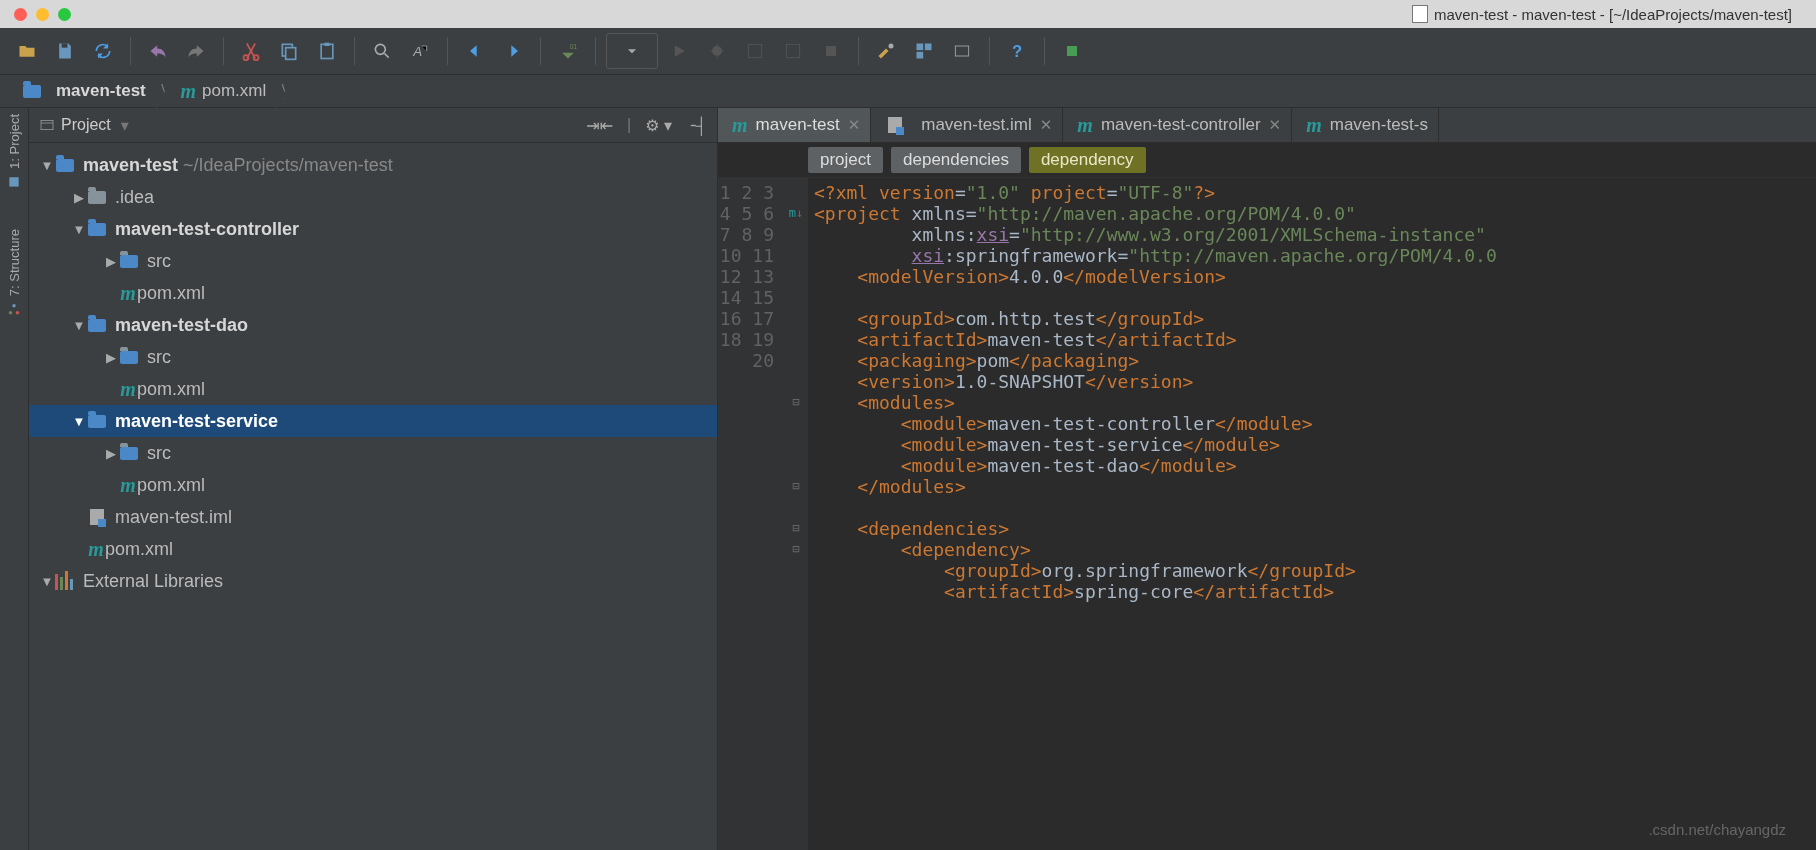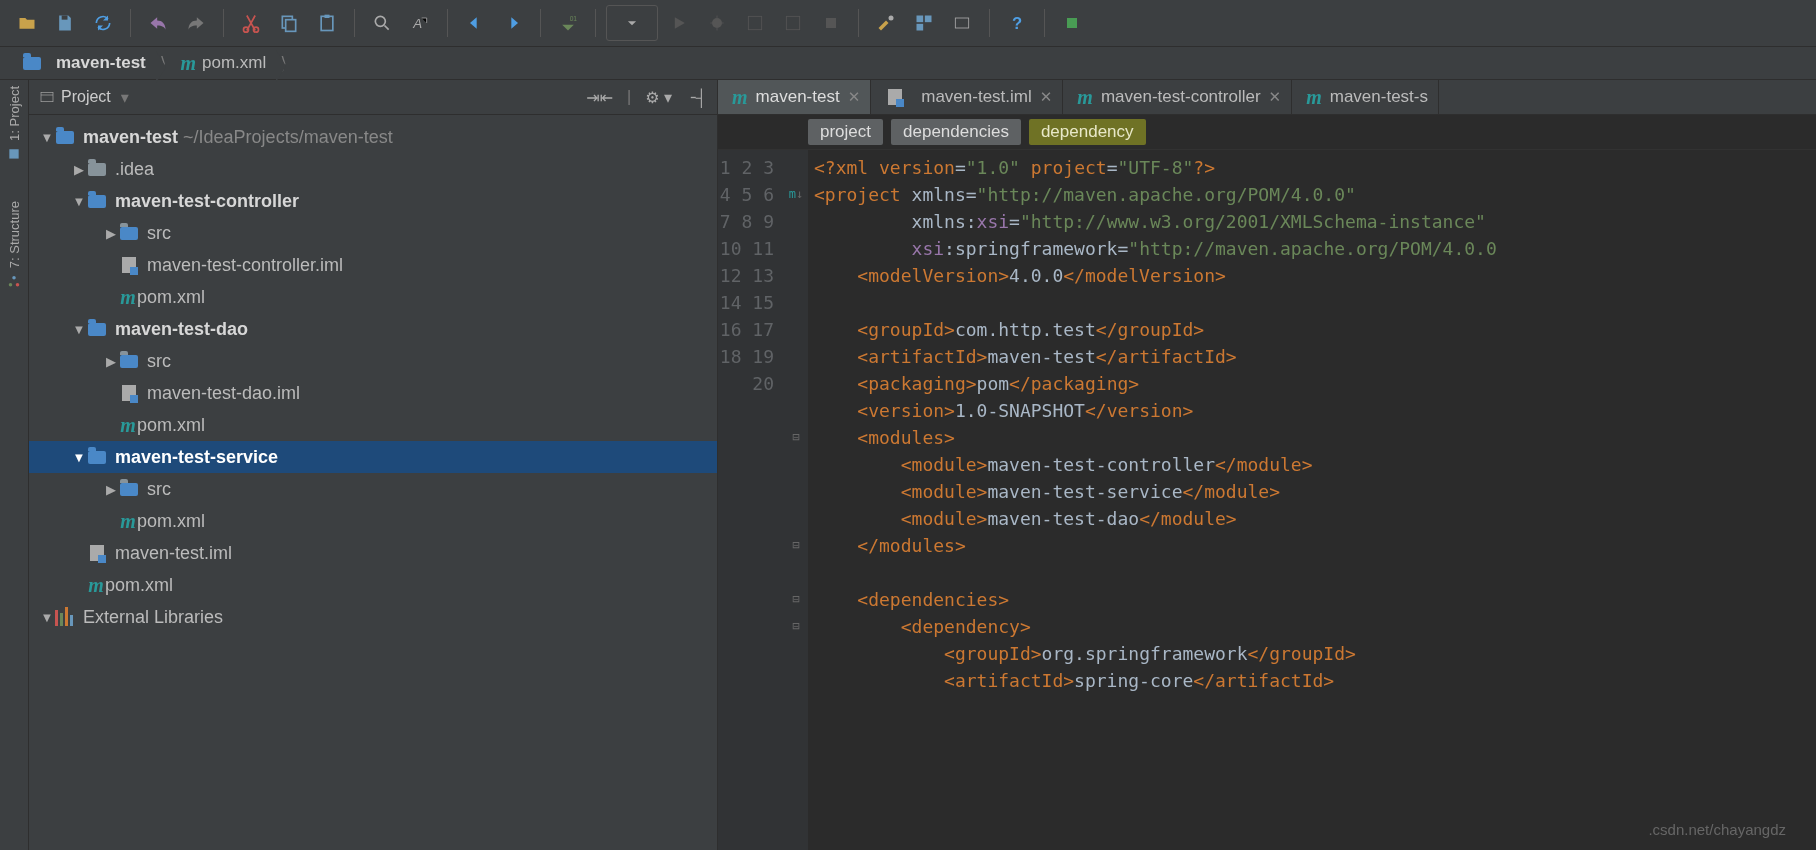--- a/index.html
+++ b/index.html
@@ -78,37 +78,48 @@
   .dim{color:#888;}
   
   .editor{flex:1;display:flex;flex-direction:column;background:var(--panel-dark);overflow:hidden;}
   .tabs{height:34px;background:var(--bg);display:flex;align-items:flex-end;border-bottom:1px solid #2e2e2e;overflow:hidden;}
   .tab{height:34px;display:flex;align-items:center;gap:8px;padding:0 10px 0 14px;border-right:1px solid #2e2e2e;color:#bbb;font-size:17px;}
   .tab.active{background:#515658;color:#ddd;}
   .tab .close{color:#888;font-size:15px;}
   .crumb-editor{height:34px;display:flex;align-items:center;padding-left:90px;gap:8px;background:var(--panel-dark);border-bottom:1px solid #323232;}
   .ecrumb{background:#5e6163;color:#ddd;padding:3px 12px;border-radius:2px;font-size:17px;}
   .ecrumb.active{background:var(--crumb-active);color:#e8e8c8;}
-  .code-area{flex:1;display:flex;overflow:hidden;font-family:Menlo,Consolas,monospace;font-size:18px;line-height:27px;}
+  .code-area{flex:1;display:flex;overflow:hidden;font-family:Menlo,Consolas,monospace;font-size:18px;line-height:21px;}
   .gutter{width:56px;text-align:right;color:var(--gutter);padding:4px 10px 0 0;background:#313335;user-select:none;}
   .fold-gutter{width:24px;background:#313335;padding-top:4px;color:#666;text-align:center;font-size:12px;}
   .code{flex:1;padding:4px 0 0 6px;white-space:pre;overflow:hidden;}
   .t{color:var(--tag);}
-  .an{color:#9876aa;}
+  .an{color:#9876aa;text-decoration:underline;}
   .av{color:var(--attr-val);}
   .tx{color:#a9b7c6;}
   .pi{color:#cc7832;}
   .watermark{position:absolute;right:30px;bottom:12px;color:#666;font-size:15px;font-family:sans-serif;}
   .ml-icon{width:18px;text-align:center;}
 </style>
 </head>
 <body>
 
 <div class="window">
 
+  <div class="title-bar">
+    <div class="traffic">
+      <div class="dot red"></div>
+      <div class="dot yellow"></div>
+      <div class="dot green"></div>
+    </div>
+    <div class="title-text">
+      <span class="doc-icon"></span>
+      <span>maven-test - maven-test - [~/IdeaProjects/maven-test]</span>
+    </div>
+  </div>
 
   <div class="toolbar">
     <div class="tbtn">
         <svg viewBox="0 0 24 24">
           <path fill="#c9a24b" d="M3 6h7l2 2h9v11H3z"></path>
         </svg>
       </div>
     <div class="tbtn">
         <svg viewBox="0 0 24 24">
           <path fill="#6897bb" d="M5 3h11l3 3v15H5z"></path>
@@ -327,50 +338,36 @@
         </div>
         <div class="row" style="padding-left:74px">
           <span class="arrow">▶</span>
           <span class="icon">
               <span class="folder-icon src"></span>
             </span>
           <span>src</span>
         </div>
         <div class="row" style="padding-left:74px">
           <span class="arrow empty">▶</span>
-          <span class="icon">
-              <span class="iml-icon"></span>
-            </span>
-          <span>maven-test-controller.iml</span>
-        </div>
-        <div class="row" style="padding-left:74px">
-          <span class="arrow empty">▶</span>
           <span class="m-icon ml-icon">m</span>
           <span>pom.xml</span>
         </div>
         <div class="row" style="padding-left:42px">
           <span class="arrow">▼</span>
           <span class="icon">
               <span class="folder-icon blue"></span>
             </span>
           <span class="bold">maven-test-dao</span>
         </div>
         <div class="row" style="padding-left:74px">
           <span class="arrow">▶</span>
           <span class="icon">
               <span class="folder-icon src"></span>
             </span>
           <span>src</span>
-        </div>
-        <div class="row" style="padding-left:74px">
-          <span class="arrow empty">▶</span>
-          <span class="icon">
-              <span class="iml-icon"></span>
-            </span>
-          <span>maven-test-dao.iml</span>
         </div>
         <div class="row" style="padding-left:74px">
           <span class="arrow empty">▶</span>
           <span class="m-icon ml-icon">m</span>
           <span>pom.xml</span>
         </div>
         <div class="row selected" style="padding-left:42px">
           <span class="arrow" style="color:#fff">▼</span>
           <span class="icon">
               <span class="folder-icon blue"></span>

